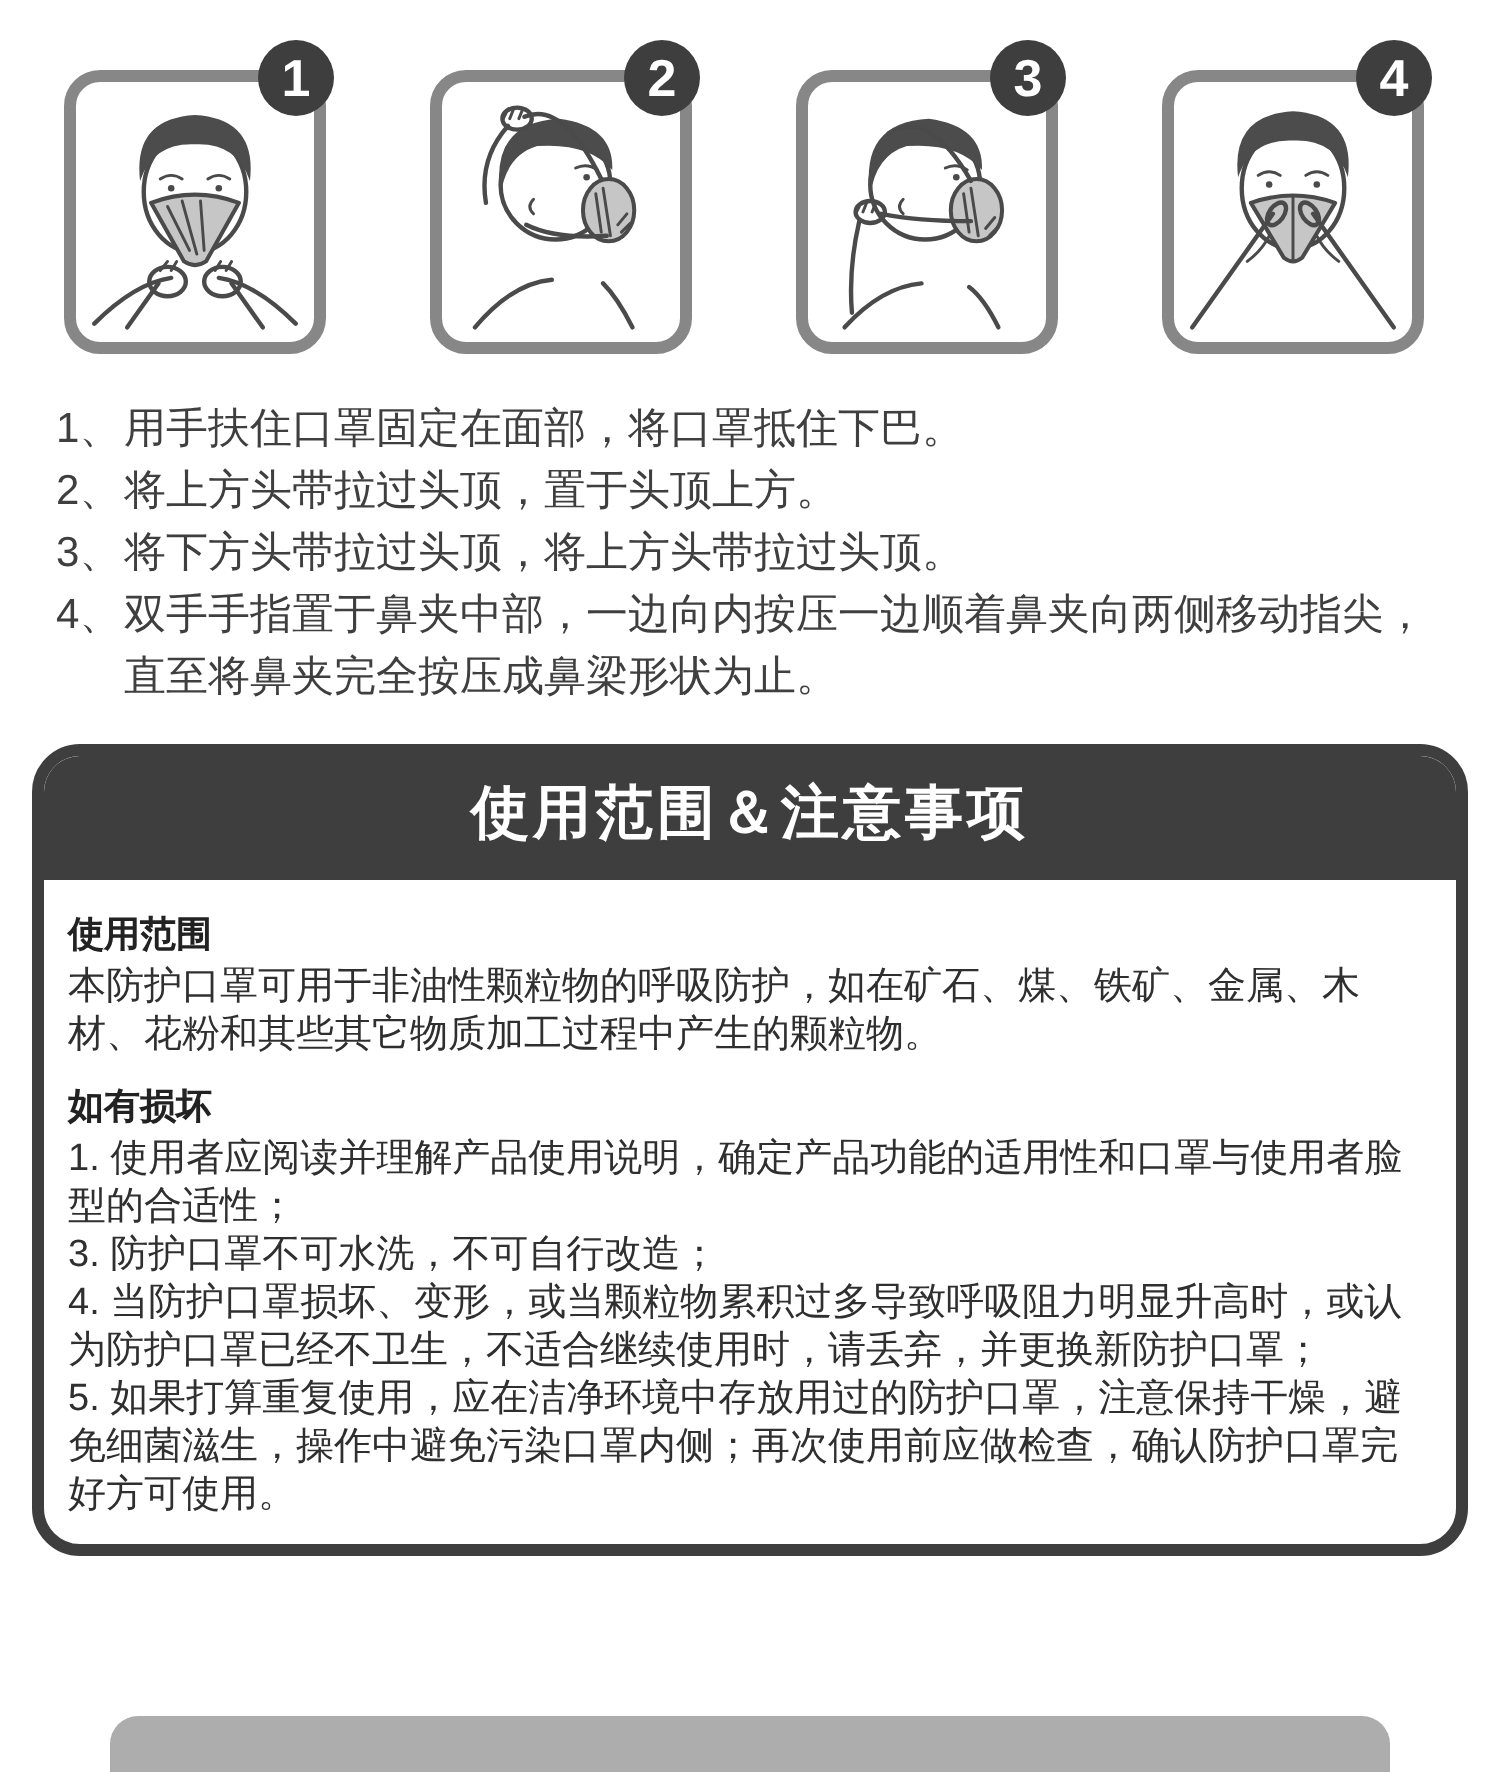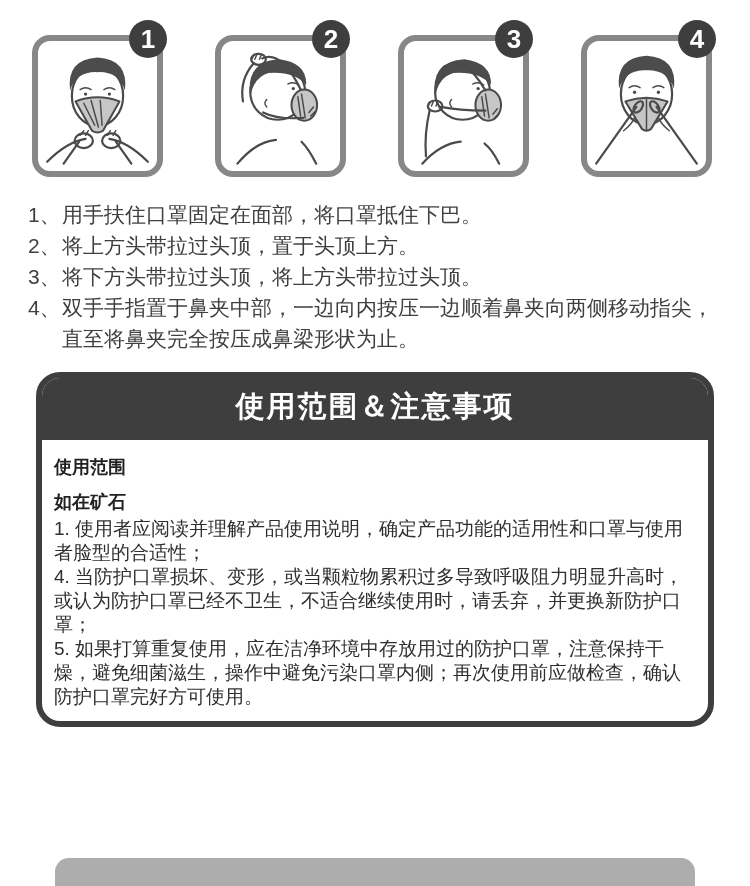--- a/index.html
+++ b/index.html
@@ -35,21 +35,21 @@
     display:flex;align-items:center;justify-content:center;
   }
   .step-illu{width:100%;height:100%;display:block}
   
   .instructions{margin-top:22px;padding:0 28px;font-size:21px;line-height:31px;color:#3f3f3f}
   .instruction-item{display:flex}
   .instruction-marker{flex:0 0 34px}
   .instruction-text{flex:1}
   
   .notice-panel{
-    margin:18px 36px 0;
+    margin:18px 16px 0;
     border:6px solid var(--accent-dark);
     border-radius:24px;overflow:hidden;background:#fff;
   }
   .notice-header{
     background:var(--accent-dark);color:#fff;text-align:center;
     font-size:29px;font-weight:bold;padding:9px 0 13px;
     letter-spacing:2px;
   }
   .notice-body{padding:10px 12px 12px;font-size:19px;line-height:24px;color:#2f2f2f}
   .section-heading{font-size:18px;font-weight:bold;margin:5px 0 3px;color:#222}
@@ -160,20 +160,22 @@
   <div class="instruction-item">
     <span class="instruction-marker">4、</span>
     <span class="instruction-text">双手手指置于鼻夹中部，一边向内按压一边顺着鼻夹向两侧移动指尖，直至将鼻夹完全按压成鼻梁形状为止。</span>
   </div>
 </div>
 
 <div class="notice-panel">
   <div class="notice-header">使用范围＆注意事项</div>
   <div class="notice-body">
     <div class="section-heading">使用范围</div>
-    <div class="section-heading precautions">如在矿石</div>
+    <p>本防护口罩可用于非油性颗粒物的呼吸防护，如在矿石、煤、铁矿、金属、木材、花粉和其些其它物质加工过程中产生的颗粒物。</p>
+    <div class="section-heading precautions">如有损坏</div>
     <p>1. 使用者应阅读并理解产品使用说明，确定产品功能的适用性和口罩与使用者脸型的合适性；</p>
+    <p>3. 防护口罩不可水洗，不可自行改造；</p>
     <p>4. 当防护口罩损坏、变形，或当颗粒物累积过多导致呼吸阻力明显升高时，或认为防护口罩已经不卫生，不适合继续使用时，请丢弃，并更换新防护口罩；</p>
     <p>5. 如果打算重复使用，应在洁净环境中存放用过的防护口罩，注意保持干燥，避免细菌滋生，操作中避免污染口罩内侧；再次使用前应做检查，确认防护口罩完好方可使用。</p>
   </div>
 </div>
 
 <div class="footer-bar"></div>
 
 </body></html>

